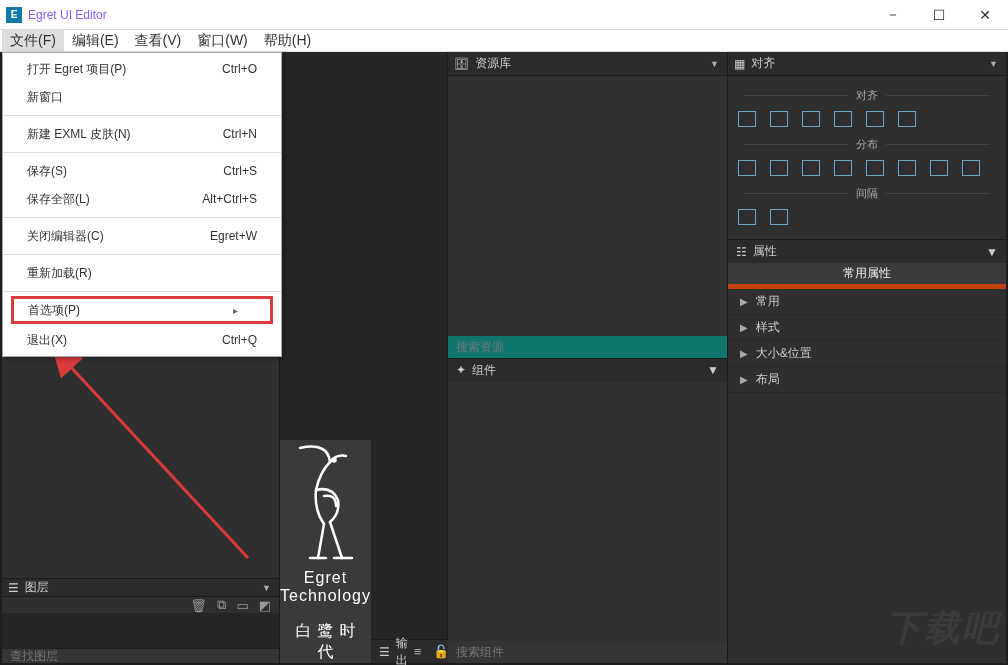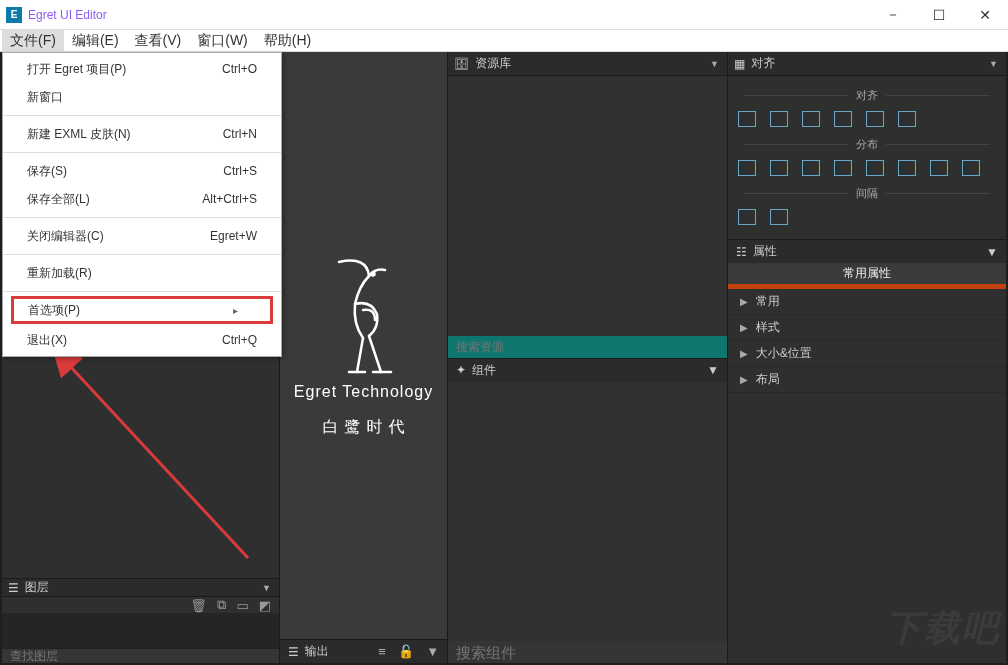--- a/index.html
+++ b/index.html
@@ -22,21 +22,21 @@
 .dropdown .d-item { display: flex; justify-content: space-between; align-items: center; height: 28px; padding: 0 24px 0 24px; cursor: default; }
 .dropdown .d-sep { height: 1px; background: #ddd; margin: 4px 0; }
 .dropdown .d-item.highlight { border: 3px solid #d93a3a; margin: 2px 8px; padding: 0 32px 0 14px; }
 .dropdown .sub-arrow { font-size: 10px; color: #666; }
 
 
 .workspace { position: absolute; left: 2px; top: 52px; right: 2px; bottom: 2px; background: #252525; display: flex; }
 
 
 .col-left { width: 278px; display: flex; flex-direction: column; border-right: 1px solid #1a1a1a; }
-.col-center { flex: 1; display: flex; flex-direction: column; border-right: 1px solid #1a1a1a; min-width: 0; }
+.col-center { flex: 1; display: flex; flex-direction: row; border-right: 1px solid #1a1a1a; min-width: 0; align-items: flex-end; }
 .col-resource { width: 280px; display: flex; flex-direction: column; border-right: 1px solid #1a1a1a; }
 .col-right { width: 278px; display: flex; flex-direction: column; }
 
 
 .panel-header { height: 24px; background: #2b2b2b; display: flex; align-items: center; padding: 0 6px; border-bottom: 1px solid #1a1a1a; font-size: 12px; color: #ccc; }
 .panel-header .ph-title { display: flex; align-items: center; gap: 6px; }
 .panel-header .ph-drop { font-size: 9px; color: #aaa; margin-left: auto; padding: 0 2px; }
 .panel-body { flex: 1; background: #2f2f2f; }
 
 
@@ -56,21 +56,21 @@
 .output-bar { height: 24px; background: #2b2b2b; border-top: 1px solid #1a1a1a; display: flex; align-items: center; padding: 0 8px; gap: 6px; color: #ccc; }
 .output-icons { display: flex; gap: 12px; margin-left: auto; color: #aaa; font-size: 13px; }
 
 
 .res-body { flex: 1; background: #303030; }
 .res-search { height: 22px; background: #0f766e; padding: 0 8px; display: flex; align-items: center; }
 .res-search input { background: transparent; border: none; color: #ccc; font-size: 12px; width: 100%; outline: none; }
 .comp-header { height: 24px; background: #2b2b2b; border-top: 1px solid #1a1a1a; display: flex; align-items: center; padding: 0 8px; gap: 6px; }
 .comp-body { flex: 1; background: #303030; }
 .comp-search { height: 22px; background: #353535; padding: 0 8px; display: flex; align-items: center; }
-.comp-search input { background: transparent; border: none; color: #14b8a6; font-size: 15px; width: 100%; outline: none; }
+.comp-search input { background: transparent; border: none; color: #14b8a6; font-size: 12px; width: 100%; outline: none; }
 
 
 .align-body { padding: 6px 8px 10px; background: #2f2f2f; }
 .align-section-title { display:flex; align-items:center; justify-content:center; color:#aaa; font-size:11px; margin: 6px 0 4px; position:relative; }
 .align-section-title:before, .align-section-title:after { content:""; flex:1; height:1px; background:#444; margin:0 8px; }
 .align-row { display: flex; gap: 14px; padding: 4px 2px; }
 .align-ico { width: 18px; height: 16px; border: 1px solid #6aa8c9; position: relative; }
 
 .prop-header { height: 24px; background: #2b2b2b; border-top: 1px solid #1a1a1a; display: flex; align-items: center; padding: 0 8px; gap: 6px; }
 .prop-tabs { height: 26px; display: flex; background: #2f2f2f; }

